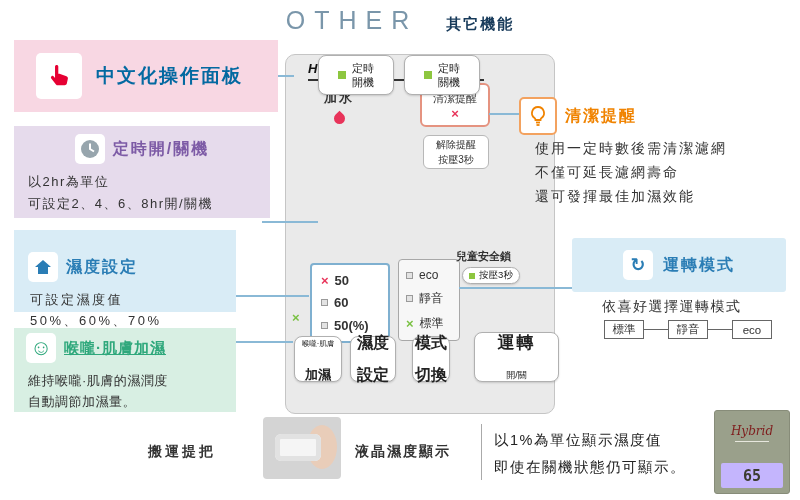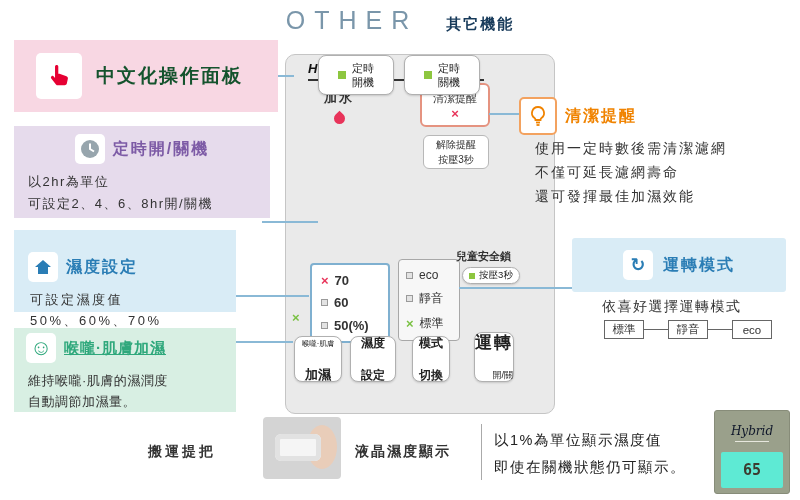--- a/index.html
+++ b/index.html
@@ -12,21 +12,21 @@
   .title-zh{font-size:15px;font-weight:bold;color:#173a5a;letter-spacing:2px;}
 
   
   .conn{position:absolute;height:2px;background:#8ab9d6;}
 
   
   .co{position:absolute;box-sizing:border-box;}
   .tile{background:#fff;display:flex;align-items:center;justify-content:center;border-radius:5px;flex:0 0 auto;}
   .co-pink{left:14px;top:40px;width:264px;height:72px;background:#f8d7e3;display:flex;align-items:center;padding-left:22px;gap:14px;}
   .tile-lg{width:46px;height:46px;}
-  .lbl-pink{font-size:19px;font-weight:bold;color:#14532d;letter-spacing:2px;}
+  .lbl-pink{font-size:19px;font-weight:bold;color:#0369a1;letter-spacing:2px;}
   .co-lav{left:14px;top:126px;width:256px;height:92px;background:#e6dbec;padding-top:8px;}
   .co-head{display:flex;align-items:center;gap:8px;}
   .co-head-center{justify-content:center;text-align:center;}
   .tile-sm{width:30px;height:30px;}
   .lbl-purple{font-size:16px;font-weight:bold;color:#7d5ba6;letter-spacing:2px;}
   .co-lines{margin:7px 0 0 14px;font-size:13px;color:#333;letter-spacing:1.5px;line-height:22px;}
   .co-blue{left:14px;top:230px;width:222px;height:82px;background:#d9ecf6;padding:22px 0 0 14px;}
   .lbl-blue{font-size:16px;font-weight:bold;color:#2a7db5;letter-spacing:2px;}
   .co-blue .co-lines{margin-left:2px;letter-spacing:2.5px;line-height:21px;}
   .co-green{left:14px;top:328px;width:222px;height:84px;background:#d8efe3;padding:5px 0 0 12px;}
@@ -63,22 +63,22 @@
   .sq{display:inline-block;width:7px;height:7px;background:#e3e3e3;border:1px solid #9a9a9a;box-sizing:border-box;}
   .modebox{position:absolute;left:112px;top:204px;width:62px;height:82px;background:#f7f7f7;border:1px solid #a8a8a8;
            border-radius:4px;display:flex;flex-direction:column;justify-content:space-around;padding:4px 0 4px 7px;box-sizing:border-box;}
   .modebox .optrow{font-size:12px;font-weight:normal;}
   .childlock{position:absolute;left:170px;top:194px;font-size:11px;font-weight:bold;color:#333;}
   .childbtn{position:absolute;left:176px;top:212px;width:58px;height:17px;border-radius:9px;gap:4px;font-size:9.5px;}
   .floatmark{position:absolute;left:6px;top:256px;}
   .pbtn{position:absolute;top:281px;width:48px;height:46px;flex-direction:column;line-height:15px;}
   .pbtn .s1{font-size:7.5px;}
   .pbtn .s2{font-size:13px;font-weight:bold;}
-  .pbtn .m{font-size:12px;font-weight:bold;line-height:16px;}
-  .pbtn-power{top:277px;height:50px;width:40px;align-items:flex-end;}
+  .pbtn .m{font-size:16px;font-weight:bold;line-height:16px;}
+  .pbtn-power{top:277px;height:50px;width:85px;}
   .pbtn-power .p1{font-size:17px;font-weight:bold;letter-spacing:2px;line-height:20px;}
   .pbtn-power .p2{font-size:9px;line-height:12px;}
 
   
   .tile-clean{position:absolute;left:519px;top:97px;width:38px;height:38px;border:2px solid #f3a25f;box-sizing:border-box;}
   .lbl-orange{position:absolute;left:565px;top:106px;font-size:16px;font-weight:bold;color:#f08300;letter-spacing:2px;}
   .clean-lines{position:absolute;left:535px;top:136px;font-size:14px;color:#333;letter-spacing:2px;line-height:24px;}
   .modebox-co{position:absolute;left:572px;top:238px;width:214px;height:54px;background:#d9ecf6;border-radius:3px;
               display:flex;align-items:center;justify-content:center;gap:10px;}
   .rotate{font-size:18px;font-weight:bold;color:#2a7db5;line-height:1;}
@@ -93,23 +93,23 @@
   .handle-img{position:absolute;left:263px;top:417px;width:78px;height:62px;background:#d4d4d4;border-radius:4px;overflow:hidden;}
   .hand-shape{position:absolute;right:4px;top:8px;width:30px;height:44px;background:#e9cdb9;border-radius:50%;}
   .handle-bar{position:absolute;left:12px;top:17px;width:46px;height:27px;background:#f5f5f5;border-radius:6px;
               box-shadow:inset 0 0 0 5px #e2e2e2;}
   .b-lcd-lbl{position:absolute;left:355px;top:443px;font-size:14px;font-weight:bold;letter-spacing:2px;color:#333;}
   .vdiv{position:absolute;left:481px;top:424px;width:1px;height:56px;background:#aaa;}
   .lcd-lines{position:absolute;left:494px;top:427px;font-size:14.5px;color:#222;letter-spacing:1.5px;line-height:27px;}
   .product{position:absolute;left:714px;top:410px;width:76px;height:84px;background:#9aa08b;border:1px solid #878c79;
            border-radius:3px;box-sizing:border-box;}
   .brand{margin-top:13px;text-align:center;font-family:"DejaVu Serif","Liberation Serif",serif;
-         font-style:italic;font-size:12px;color:#0f172a;}
+         font-style:italic;font-size:12px;color:#7f1d1d;}
   .brand-line{width:34px;height:1px;background:#e7e7dd;margin:3px auto 0;}
-  .pdisplay{position:absolute;left:6px;right:6px;bottom:5px;height:36px;background:#5eead4;border-radius:2px;
+  .pdisplay{position:absolute;left:6px;right:6px;bottom:5px;height:25px;background:#c4b5fd;border-radius:2px;
             display:flex;align-items:center;justify-content:center;font-family:"DejaVu Sans Mono","Liberation Mono",monospace;
             font-size:15px;font-weight:bold;color:#3c3c30;}
 </style>
 </head>
 <body>
 
 <div class="canvas">
 
   <div class="title">
     <span class="title-en">OTHER</span>
@@ -194,21 +194,21 @@
       <span class="led"></span>
       <span class="txt">
         <span>定時</span><br>
         <span>關機</span>
       </span>
     </div>
 
     <div class="humbox">
       <div class="optrow">
         <span class="mark mark-red">×</span>
-        <span>70</span>
+        <span>50</span>
       </div>
       <div class="optrow">
         <span class="sq"></span>
         <span>60</span>
       </div>
       <div class="optrow">
         <span class="sq"></span>
         <span>50(%)</span>
       </div>
     </div>

